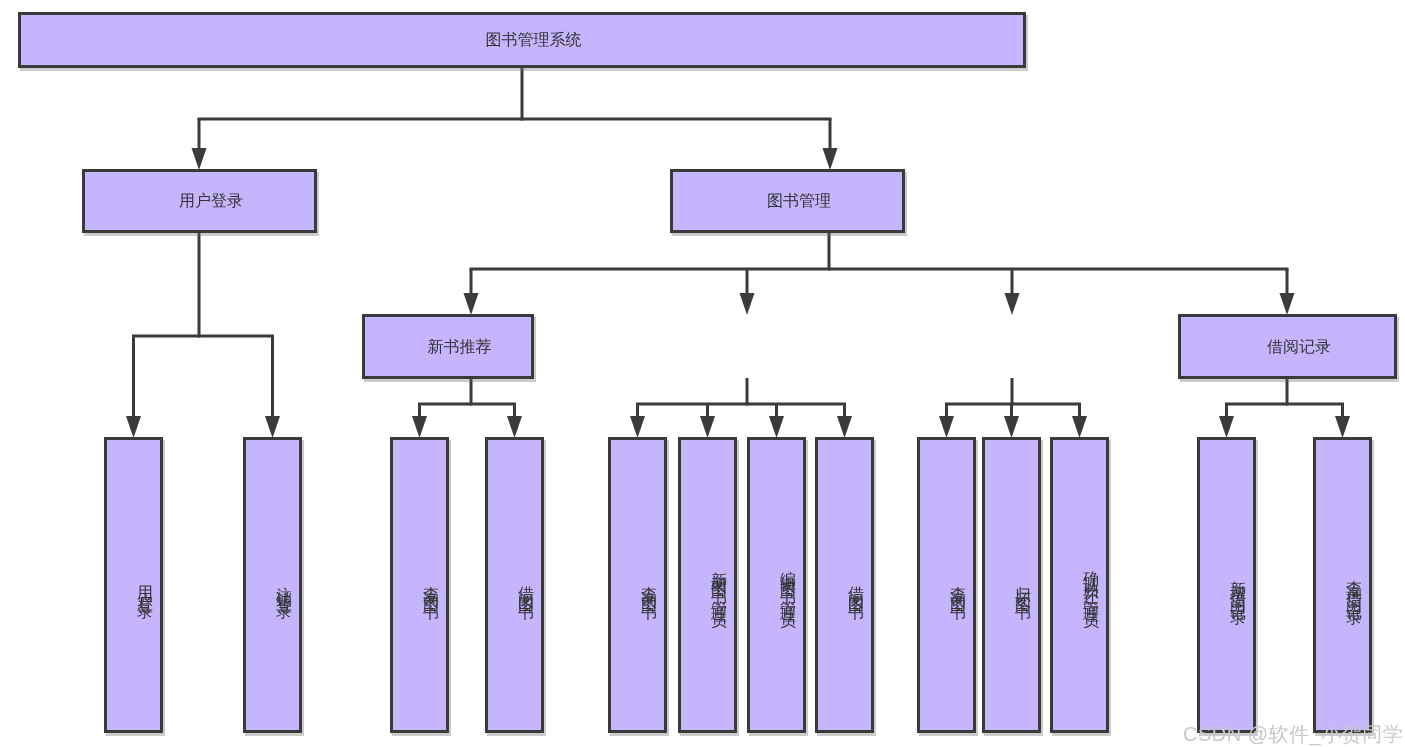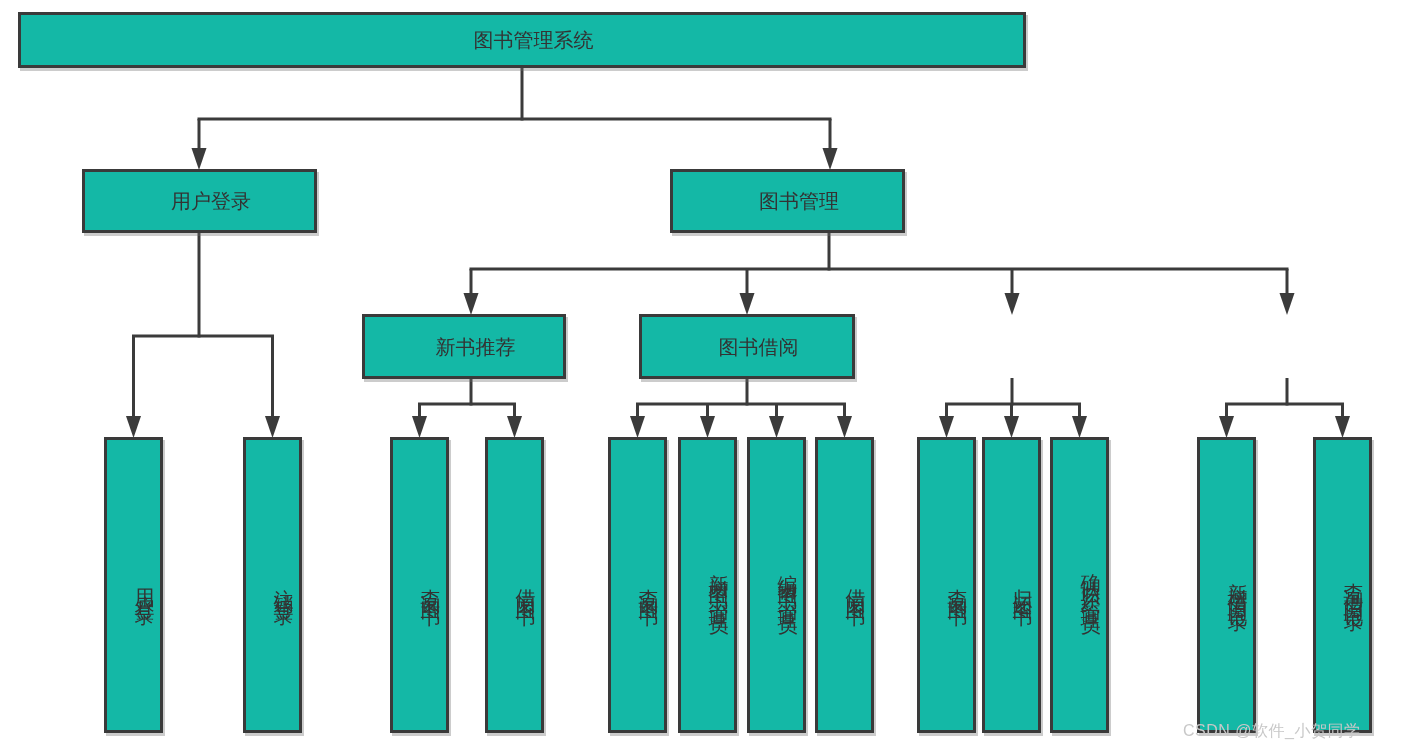--- a/index.html
+++ b/index.html
@@ -14,55 +14,55 @@
     position:relative;
     width:1405px;height:747px;
     background:var(--bg);
     font-family:"Liberation Sans", sans-serif;
     overflow:hidden;
   }
   .wires{position:absolute;left:0;top:0;z-index:1;}
   .node{
     position:absolute;
     box-sizing:border-box;
-    background:#14b8a6;
+    background:#c4b5fd;
     border:3px solid var(--border);
     color:var(--text);
     display:flex;align-items:center;justify-content:center;
-    font-size:20px;
+    font-size:16px;
     line-height:1;
     box-shadow:2px 3px 0 rgba(110,110,110,0.35);
     z-index:2;
     white-space:nowrap;
     padding-left:23px;
   }
   .leaf{
     top:437px;width:59px;height:296px;
     writing-mode:vertical-rl;
     text-orientation:mixed;
     letter-spacing:6px;
   }
   
   #n-root   {left:18px;  top:12px;  width:1008px;height:56px;}
   #n-login  {left:82px;  top:169px; width:235px; height:64px;}
   #n-mgmt   {left:670px; top:169px; width:235px; height:64px;}
-  #n-newbook{left:362px; top:314px; width:204px; height:65px;}
+  #n-newbook{left:362px; top:314px; width:172px; height:65px;}
   #n-borrow {left:639px; top:314px; width:216px; height:65px;}
   #n-current{left:902px; top:314px; width:220px; height:65px;}
   #n-record {left:1178px;top:314px; width:219px; height:65px;}
   
   #l-1a{left:104px;} #l-1b{left:243px;}
   #l-2a{left:390px;} #l-2b{left:485px;}
   #l-3a{left:608px;} #l-3b{left:678px;} #l-3c{left:747px;} #l-3d{left:815px;}
   #l-4a{left:917px;} #l-4b{left:982px;} #l-4c{left:1050px;}
   #l-5a{left:1197px;} #l-5b{left:1313px;}
   .watermark{
     position:absolute;
     left:1183px;top:721px;
-    font-size:16px;
+    font-size:20px;
     color:var(--wm);
     z-index:3;
     letter-spacing:0.5px;
   }
 </style>
 </head>
 <body>
 
 <div class="canvas">
 
@@ -122,23 +122,23 @@
     </svg>
 
   <div class="node" id="n-root">图书管理系统</div>
 
   <div class="node" id="n-login">用户登录</div>
 
   <div class="node" id="n-mgmt">图书管理</div>
 
   <div class="node" id="n-newbook">新书推荐</div>
 
-  <div class="node" id="n-borrow">图书借阅</div>
 
 
+  <div class="node" id="n-record">借阅记录</div>
 
   <div class="node leaf" id="l-1a">用户登录</div>
   <div class="node leaf" id="l-1b">注销登录</div>
 
   <div class="node leaf" id="l-2a">查询图书</div>
   <div class="node leaf" id="l-2b">借阅图书</div>
 
   <div class="node leaf" id="l-3a">查询图书</div>
   <div class="node leaf" id="l-3b">新增图书（管理员）</div>
   <div class="node leaf" id="l-3c">编辑图书（管理员）</div>

